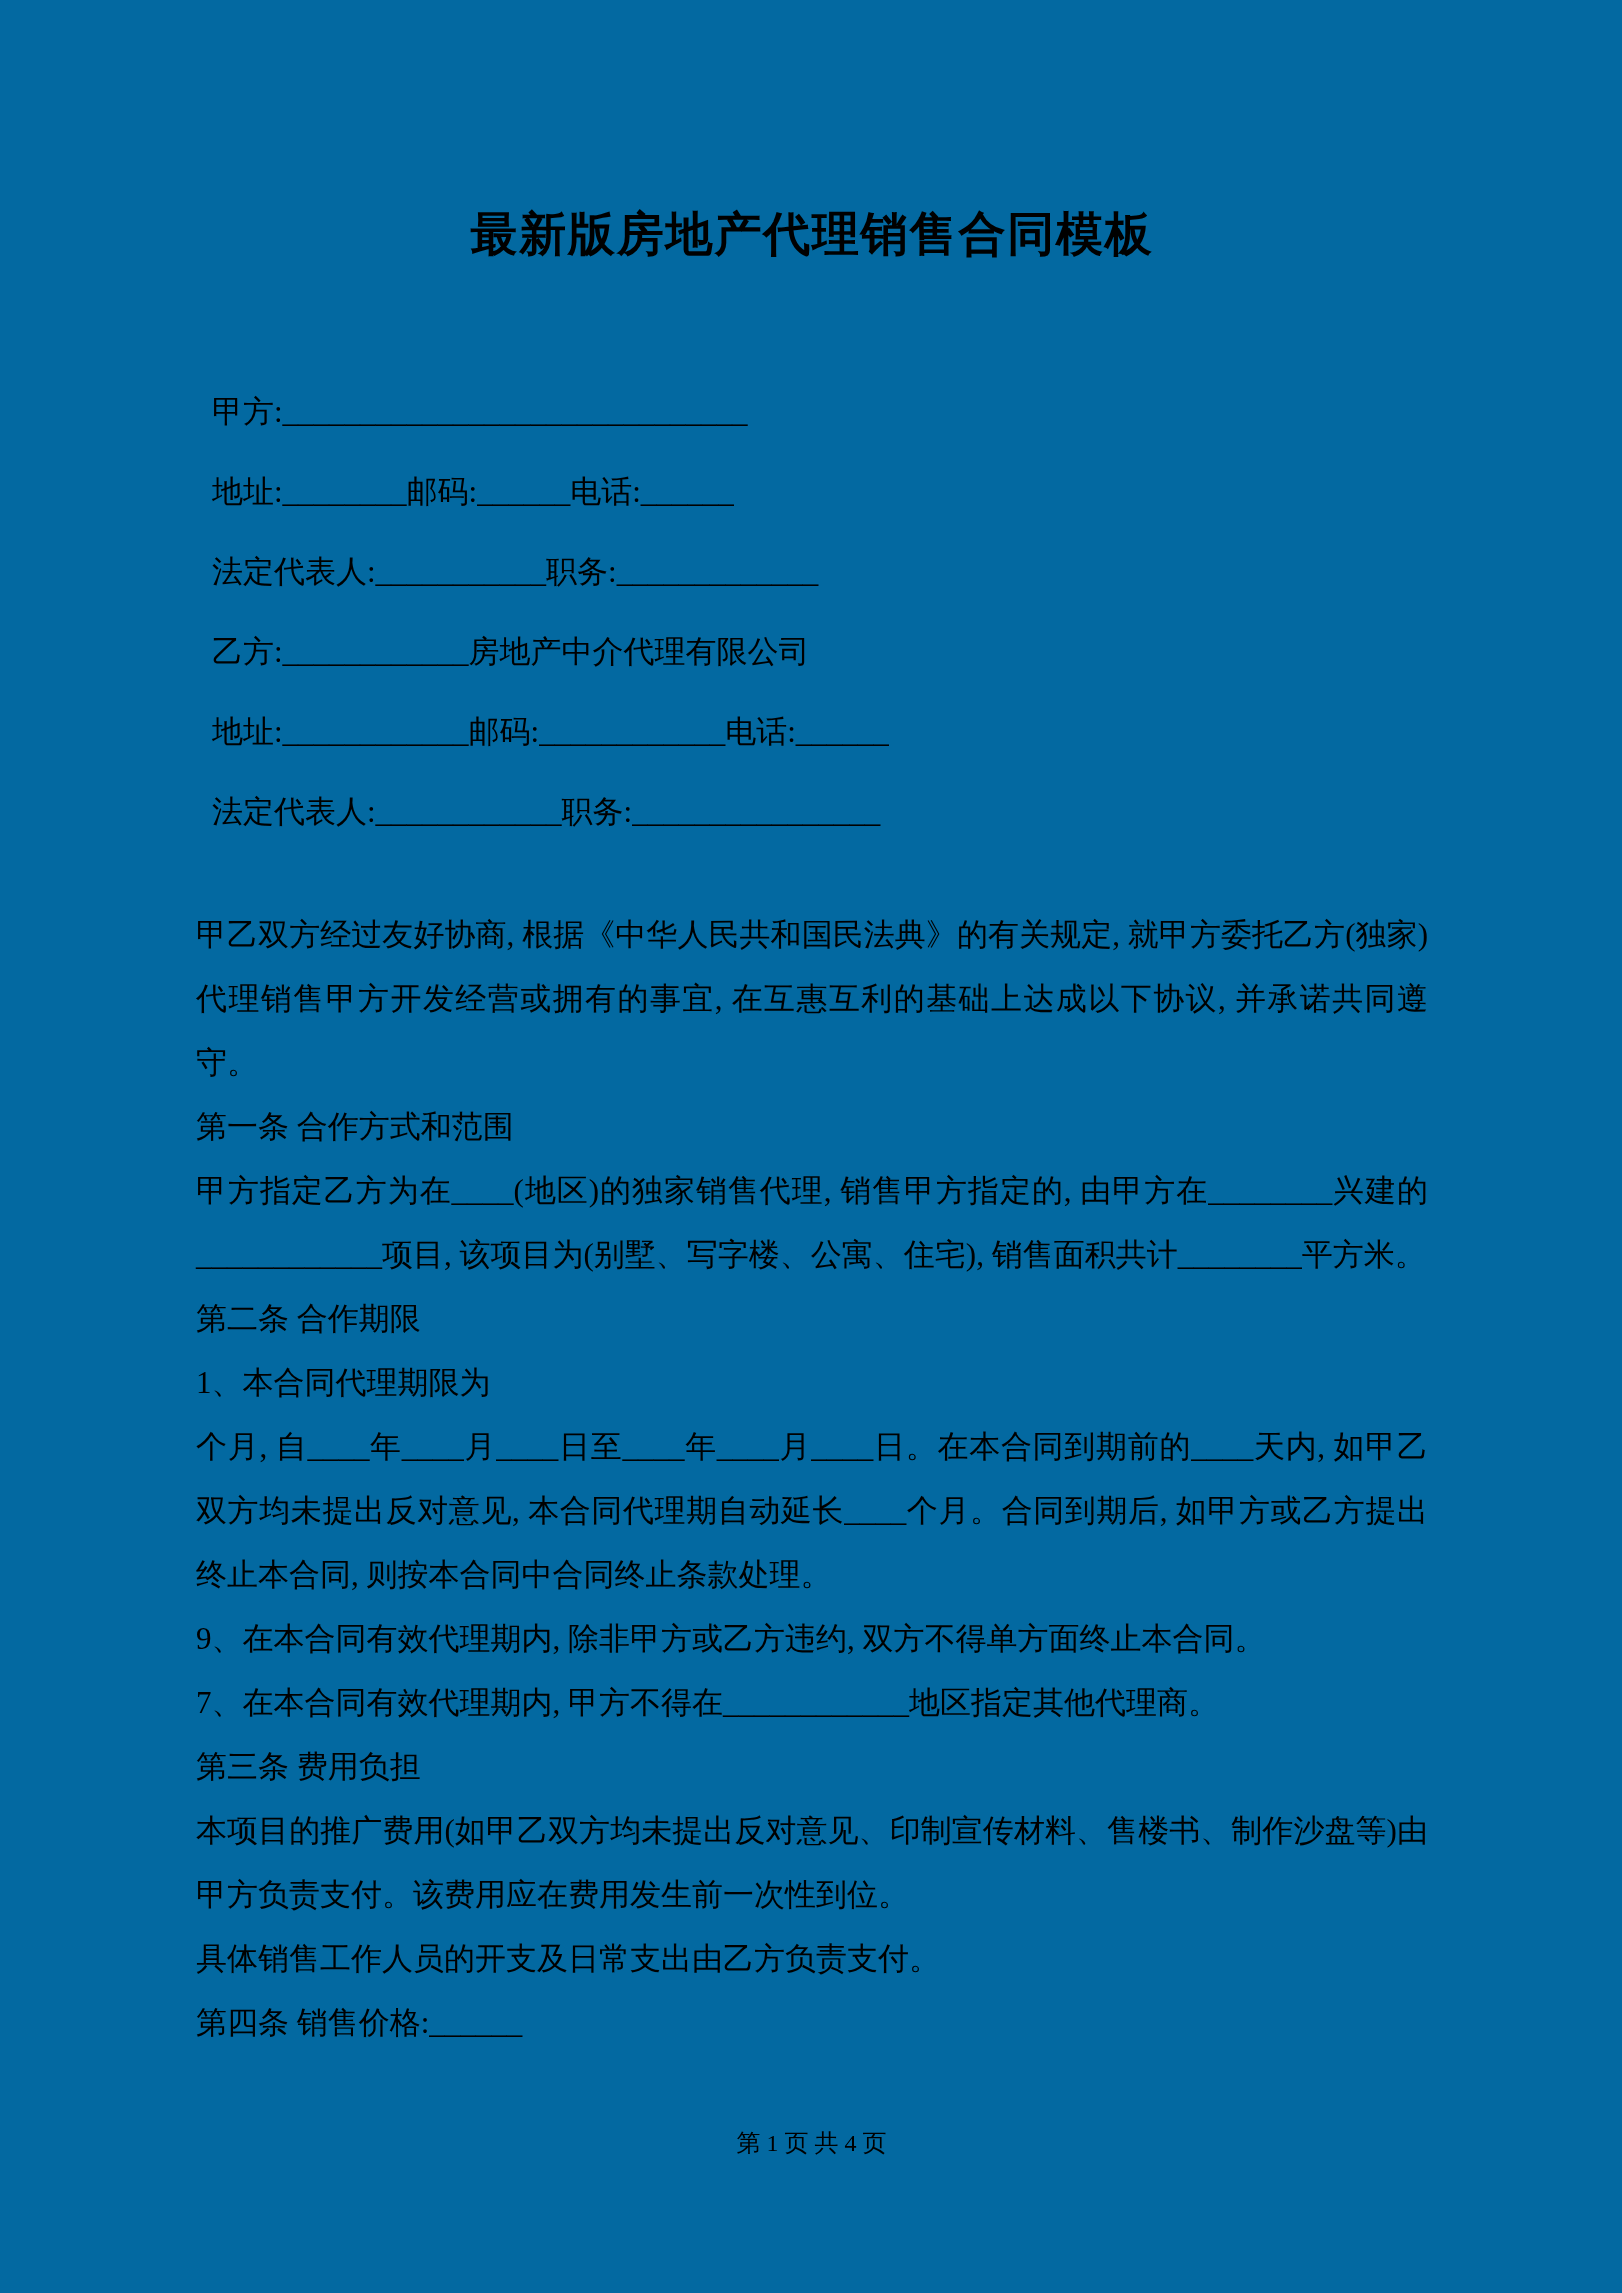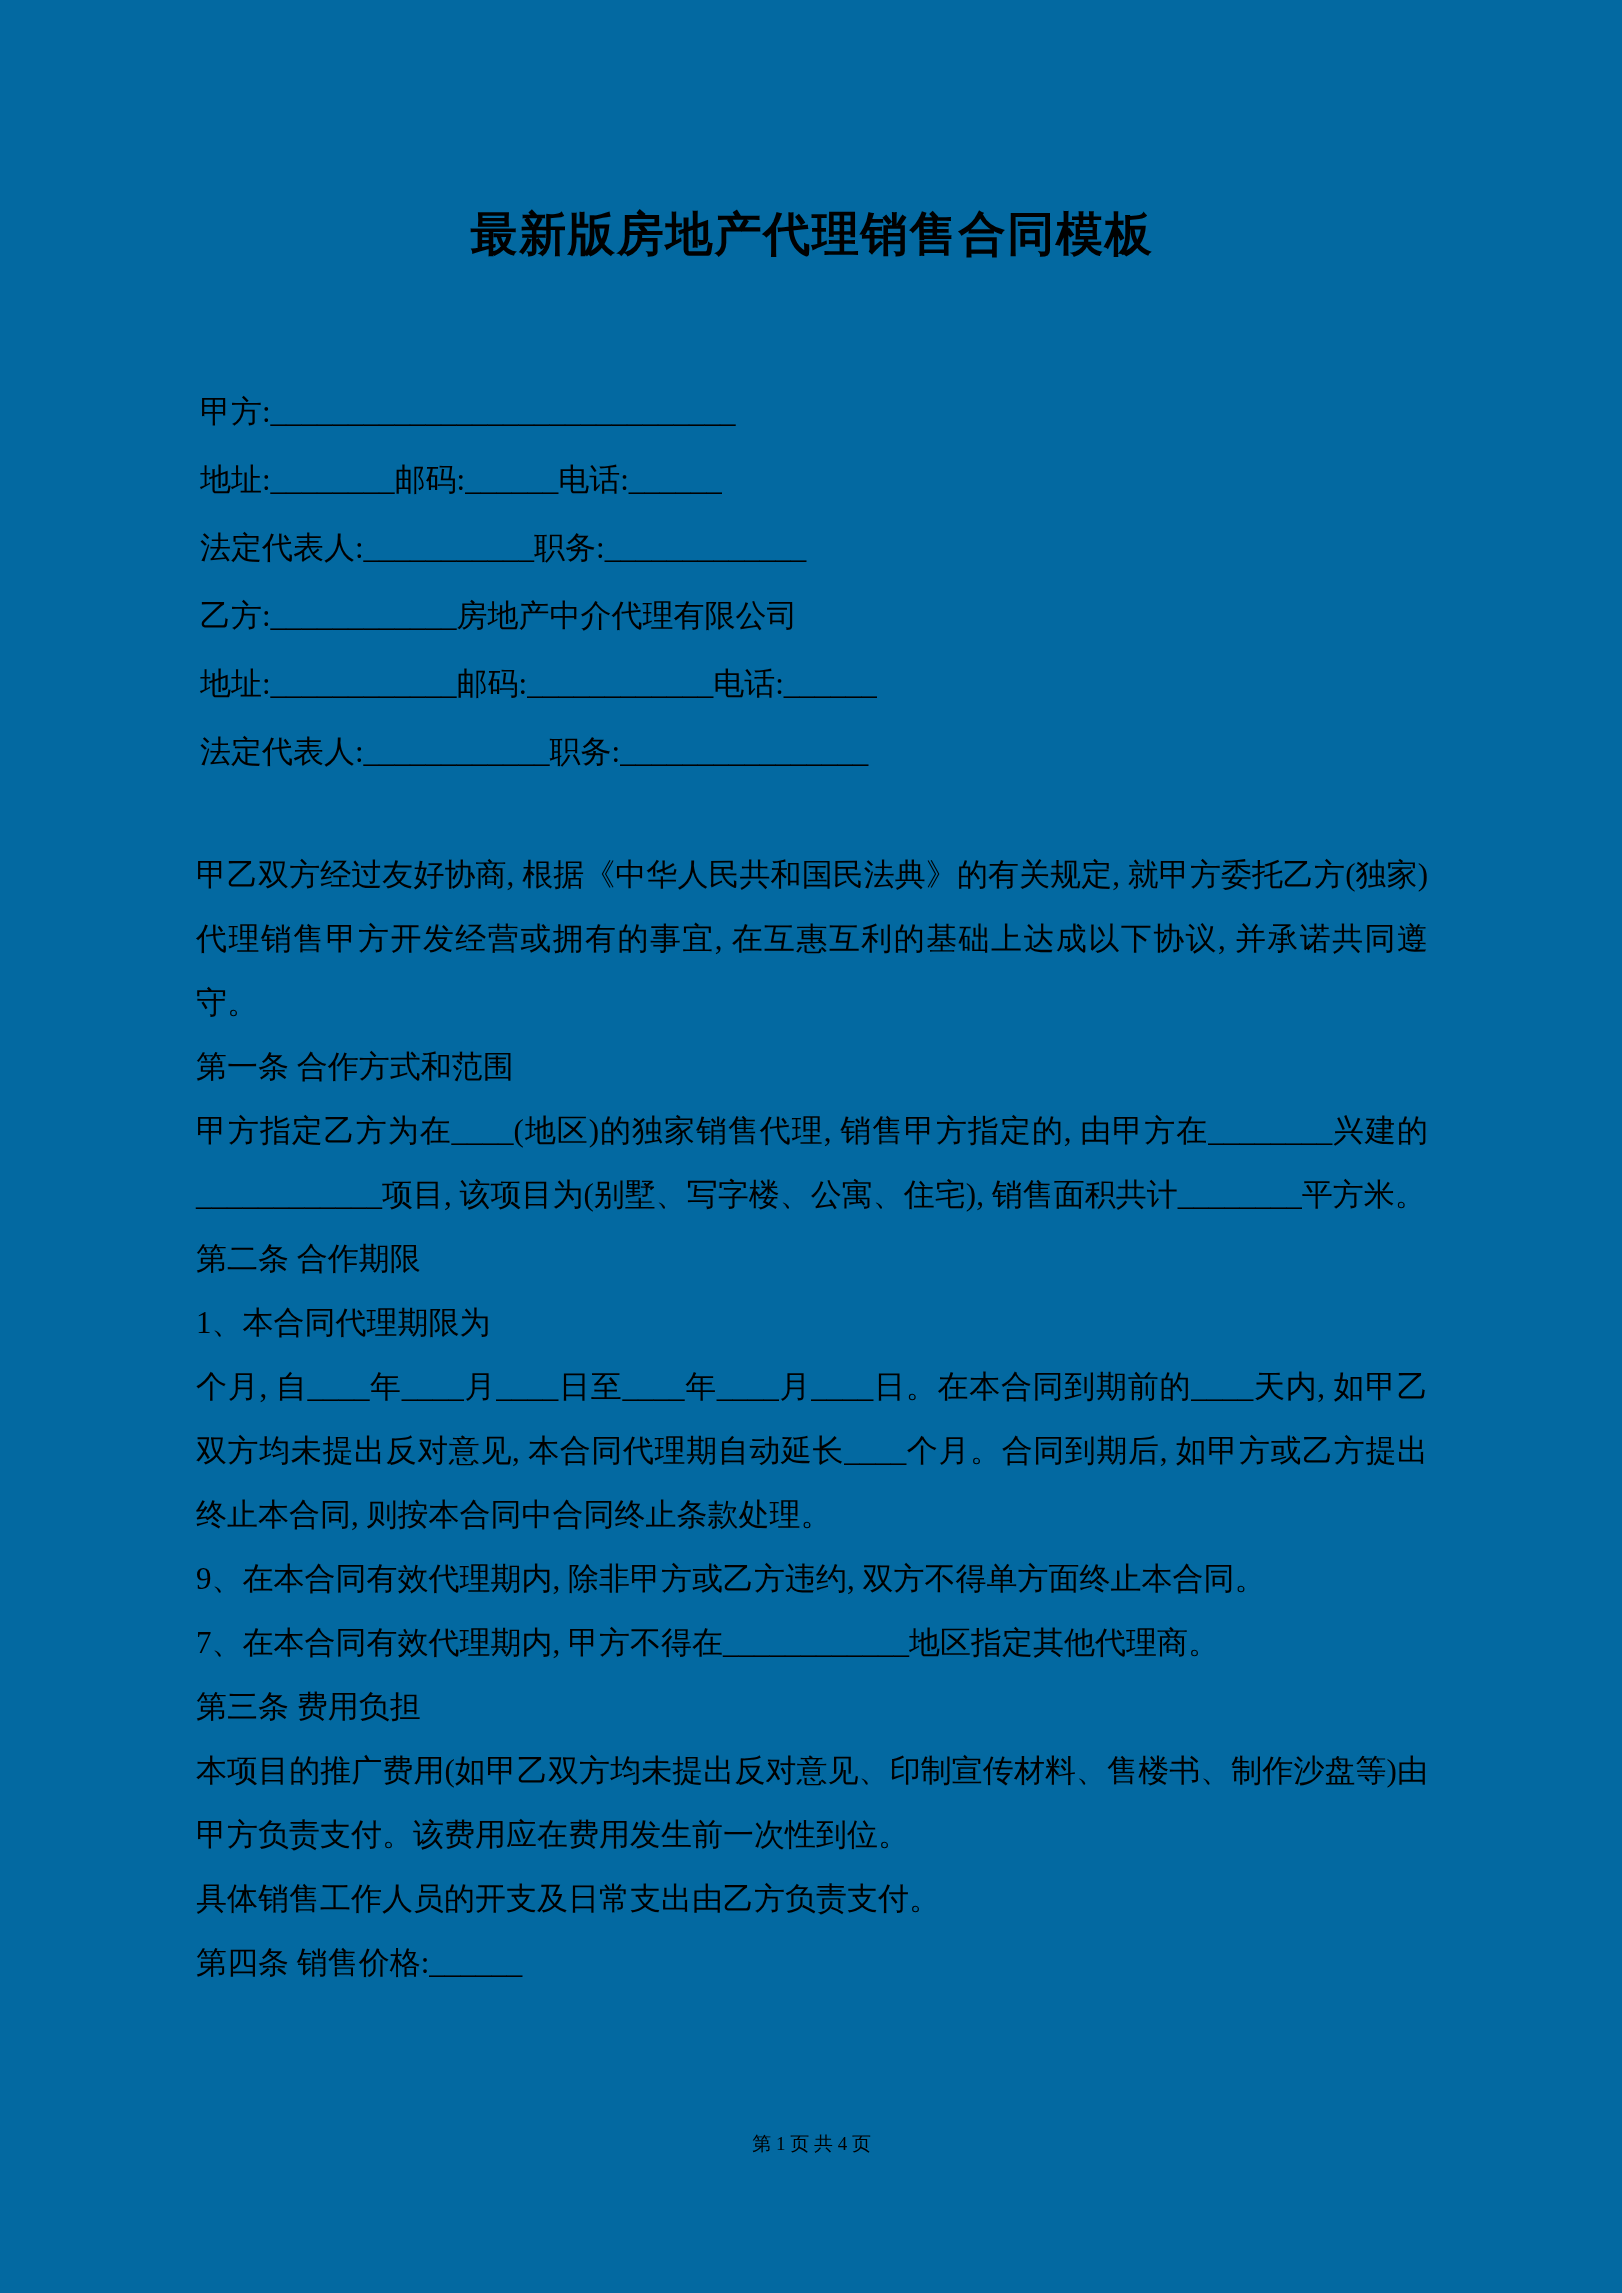--- a/index.html
+++ b/index.html
@@ -22,21 +22,21 @@
     font-weight: bold;
     line-height: 64px;
     text-align: center;
     letter-spacing: 1.8px;
     white-space: nowrap;
   }
   .party-block {
     margin-top: 114px;
   }
   .party-block p {
-    margin: 4px;
+    margin: 16px;
     font-size: 31px;
     line-height: 64px;
     white-space: nowrap;
   }
   .sections p {
     margin: 0;
     font-size: 31px;
     line-height: 64px;
     text-align: justify;
   }
@@ -46,21 +46,21 @@
   .sections p.heading {
     font-weight: normal;
     text-align: left;
   }
   .page-footer {
     position: absolute;
     left: 0;
     right: 0;
     top: 2118px;
     text-align: center;
-    font-size: 19px;
+    font-size: 24px;
     line-height: 51px;
     color: #000000;
   }
 </style>
 </head>
 <body>
 
 <div class="page">
   <div class="content">
 

